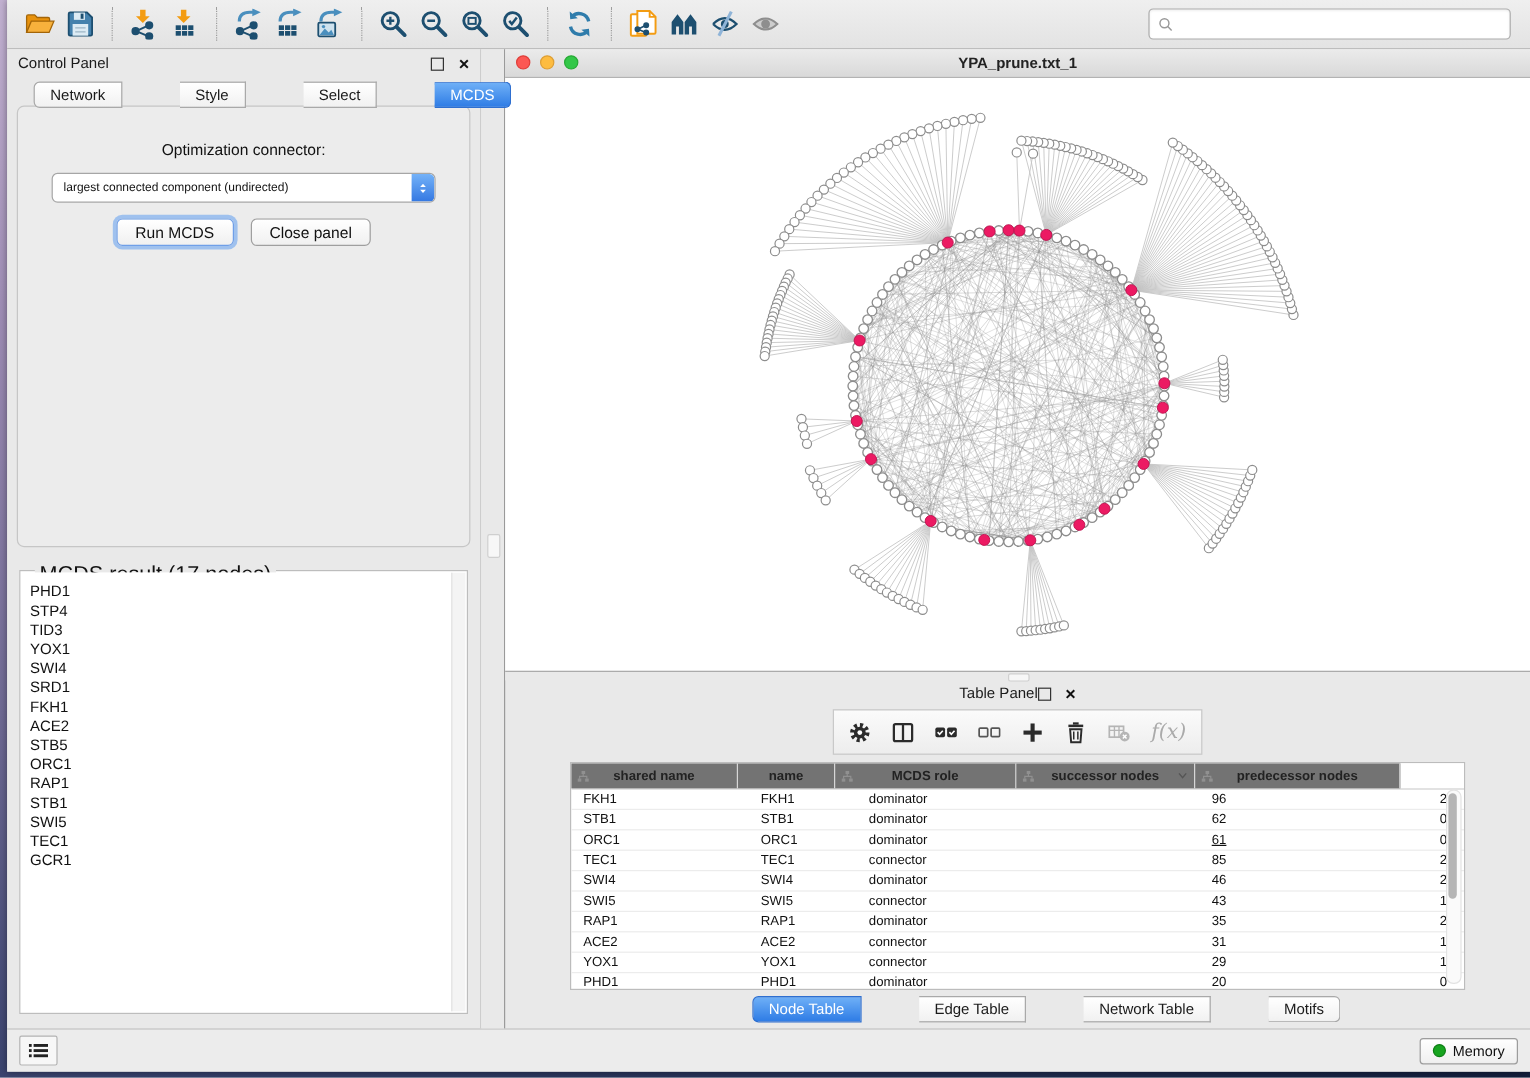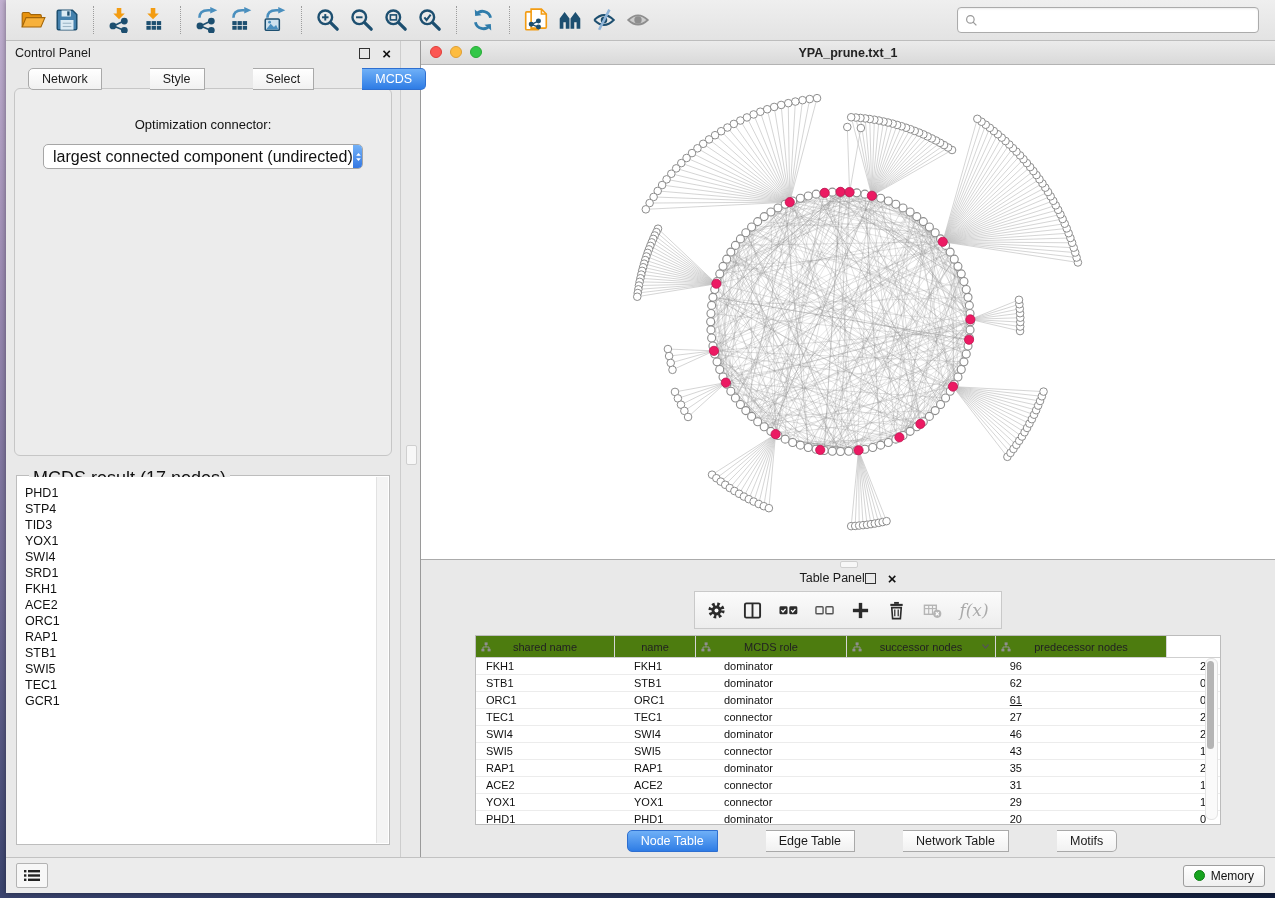--- a/index.html
+++ b/index.html
@@ -29,21 +29,21 @@
   .seg{padding:3px 13px;background:linear-gradient(#ffffff,#f1f1f1);border:1px solid #a9a9a9;border-left:none;
     font-size:12.5px;color:#1a1a1a;margin-left:48px;}
   .seg:first-child{border-left:1px solid #a9a9a9;border-radius:5px 0 0 5px;}
   .seg:last-child{border-radius:0 5px 5px 0;}
   .seg.active{background:linear-gradient(#6fb0f7,#2e7ce5);color:#fff;border-color:#2e6fd0;}
   .cp-inner{margin:-2px 8px 0;height:366px;flex:0 0 366px;background:#ececec;border:1px solid #c6c6c6;border-radius:6px;
     display:flex;flex-direction:column;align-items:center;}
   .opt-label{margin-top:28px;font-size:13px;color:#111;}
   .opt-select{margin-top:12px;width:318px;height:23px;background:#fff;border:1px solid #a6a6a6;border-radius:5px;
     display:flex;align-items:center;overflow:hidden;}
-  .opt-select .val{flex:1;font-size:16px;padding-left:9px;color:#111;white-space:nowrap;}
+  .opt-select .val{flex:1;font-size:10px;padding-left:9px;color:#111;white-space:nowrap;}
   .opt-stepper{width:19px;height:23px;background:linear-gradient(#74b2f8,#3478e2);display:flex;flex-direction:column;
     align-items:center;justify-content:center;border-radius:0 4px 4px 0;}
   .opt-stepper svg{width:11px;height:14px;}
   .btn-row{display:flex;gap:14px;margin-top:13px;}
   .btn{padding:3px 15px;font-size:13px;color:#111;background:linear-gradient(#ffffff,#f0f0f0);
     border:1px solid #9f9f9f;border-radius:5px;}
   .btn.focus{box-shadow:0 0 0 3px rgba(96,158,240,.55);border-color:#6f9fe8;}
   .cp-fill{flex:0 0 12px;}
   .result-fieldset{margin:0 10px;height:368px;flex:0 0 368px;position:relative;border:1px solid #bdbdbd;background:#fff;}
   .result-legend{position:absolute;top:-8px;left:12px;background:#e9e9e9;padding:0 4px;font-size:18px;color:#111;}
@@ -71,22 +71,22 @@
   
   .table-panel{flex:1;display:flex;flex-direction:column;background:#e9e9e9;min-height:0;align-items:center;}
   .tp-toolbar{height:36px;flex:0 0 36px;margin:2px 8px 0;background:linear-gradient(#fbfbfb,#ededed);
     border:1px solid #c9c9c9;display:flex;align-items:center;padding:0 12px;gap:17px;}
   .tp-icon{display:flex;align-items:center;justify-content:center;}
   .tp-icon svg{width:19px;height:19px;}
   .fx-label{font-family:"DejaVu Serif",serif;font-style:italic;font-size:17px;color:#aaa;}
   .tp-table{flex:1;margin:6px 8px 0;background:#fff;border:1px solid #bcbcbc;position:relative;overflow:hidden;
     display:flex;flex-direction:column;min-height:0;}
   .tp-header{height:21px;flex:0 0 21px;display:flex;background:#fff;border-bottom:1px solid #cfcfcf;}
-  .th{background:#4d7c0f;border-right:1px solid #d6d6d6;display:flex;align-items:center;justify-content:center;
-    gap:5px;font-size:11px;color:#222;position:relative;}
+  .th{background:#737373;border-right:1px solid #d6d6d6;display:flex;align-items:center;justify-content:center;
+    gap:5px;font-size:11px;color:#222;position:relative;font-weight:bold;}
   .th .tree{width:10px;height:10px;position:absolute;left:5px;}
   .th .sort{width:9px;height:7px;position:absolute;right:5px;}
   .tr{height:16px;flex:0 0 16px;display:flex;border-bottom:1px solid #ececec;}
   .td{font-size:11px;color:#111;display:flex;align-items:center;padding:0 0 0 10px;white-space:nowrap;}
   .td.num{justify-content:flex-end;padding:0 14px 0 0;}
   .tp-scroll{position:absolute;top:22px;right:2px;bottom:4px;width:11px;background:#fafafa;border:1px solid #e3e3e3;border-radius:6px;}
   .tp-thumb{position:absolute;top:2px;left:1px;width:7px;height:88px;background:#b5b5b5;border-radius:4px;}
   .tp-tabs{height:32px;flex:0 0 32px;display:flex;align-items:center;justify-content:center;}
   
   .statusbar{height:35px;flex:0 0 35px;background:#ececec;border-top:1px solid #c2c2c2;display:flex;align-items:center;padding:0 10px;}
@@ -281,34 +281,39 @@
         <div class="opt-label">Optimization connector:</div>
         <div class="opt-select">
           <span class="val">largest connected component (undirected)</span>
           <span class="opt-stepper">
             <svg viewBox="0 0 14 15">
                 <path d="M4 6 7 2.5 10 6Z" fill="#fff"></path>
                 <path d="M4 9 7 12.5 10 9Z" fill="#fff"></path>
               </svg>
           </span>
         </div>
+        <div class="btn-row">
+          <button class="btn focus">Run MCDS</button>
+          <button class="btn">Close panel</button>
+        </div>
       </div>
       <div style="flex:1"></div>
       <div class="result-fieldset">
         <div class="result-legend">MCDS result (17 nodes)</div>
         <div class="result-box">
           <div class="result-list" id="result-list">
               <div class="result-item">PHD1</div>
               <div class="result-item">STP4</div>
               <div class="result-item">TID3</div>
               <div class="result-item">YOX1</div>
               <div class="result-item">SWI4</div>
               <div class="result-item">SRD1</div>
               <div class="result-item">FKH1</div>
               <div class="result-item">ACE2</div>
+              <div class="result-item">STB5</div>
               <div class="result-item">ORC1</div>
               <div class="result-item">RAP1</div>
               <div class="result-item">STB1</div>
               <div class="result-item">SWI5</div>
               <div class="result-item">TEC1</div>
               <div class="result-item">GCR1</div>
             </div>
           <div class="result-scroll"></div>
         </div>
       </div>
@@ -1313,21 +1318,21 @@
                 <div class="td" style="width: 138px; flex: 0 0 138px;">ORC1</div>
                 <div class="td" style="width: 80px; flex: 0 0 80px;">ORC1</div>
                 <div class="td" style="width: 150px; flex: 0 0 150px;">dominator</div>
                 <div class="td num" style="width: 148px; flex: 0 0 148px; text-decoration: underline;">61</div>
                 <div class="td num" style="width: 170px; flex: 0 0 170px;">0</div>
               </div>
               <div class="tr">
                 <div class="td" style="width: 138px; flex: 0 0 138px;">TEC1</div>
                 <div class="td" style="width: 80px; flex: 0 0 80px;">TEC1</div>
                 <div class="td" style="width: 150px; flex: 0 0 150px;">connector</div>
-                <div class="td num" style="width: 148px; flex: 0 0 148px;">27</div>
+                <div class="td num" style="width: 148px; flex: 0 0 148px;">85</div>
                 <div class="td num" style="width: 170px; flex: 0 0 170px;">2</div>
               </div>
               <div class="tr">
                 <div class="td" style="width: 138px; flex: 0 0 138px;">SWI4</div>
                 <div class="td" style="width: 80px; flex: 0 0 80px;">SWI4</div>
                 <div class="td" style="width: 150px; flex: 0 0 150px;">dominator</div>
                 <div class="td num" style="width: 148px; flex: 0 0 148px;">46</div>
                 <div class="td num" style="width: 170px; flex: 0 0 170px;">2</div>
               </div>
               <div class="tr">

